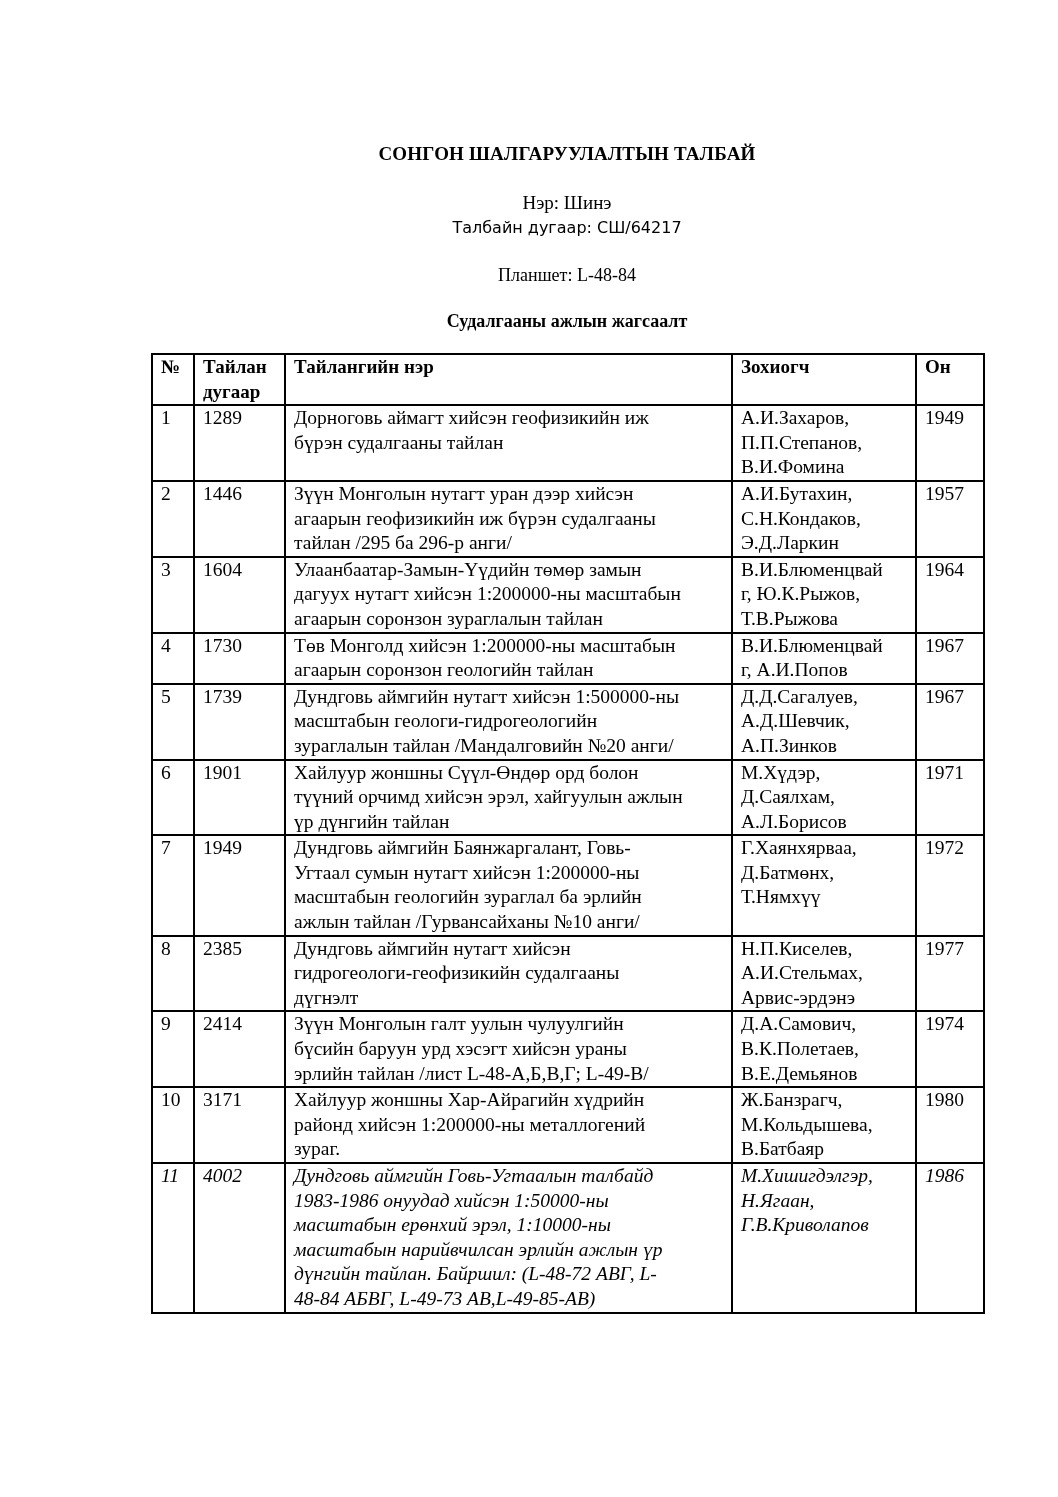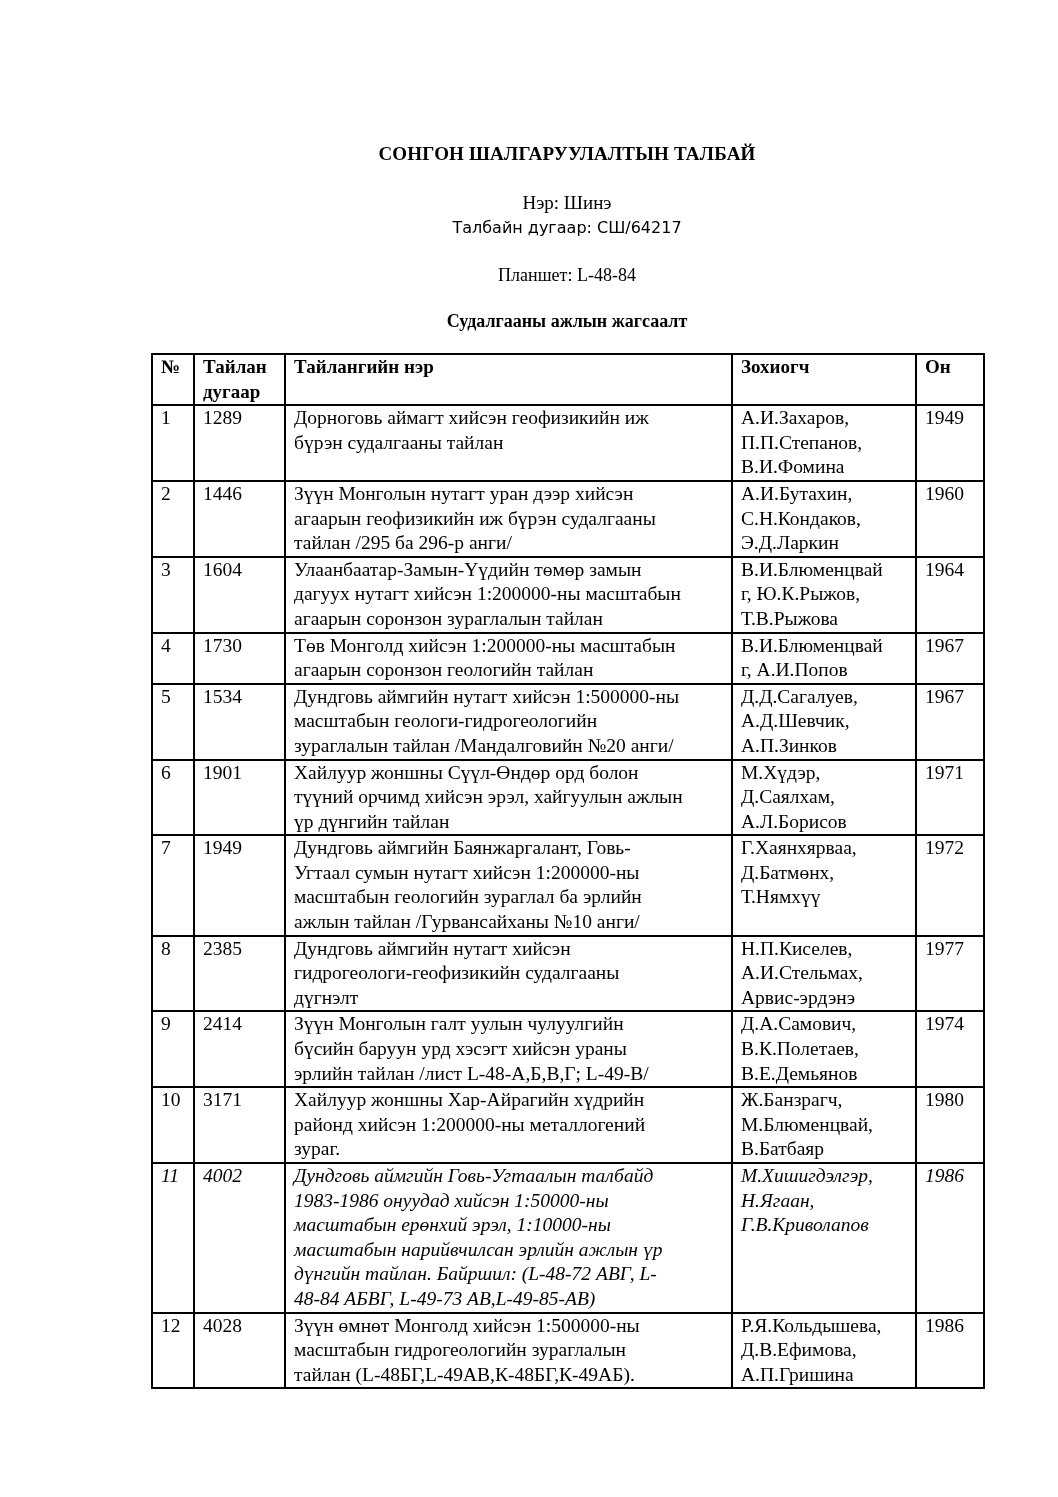--- a/index.html
+++ b/index.html
@@ -61,21 +61,21 @@
       </tr>
       <tr style="height: 75px;">
         <td class="cell-text">2</td>
         <td class="cell-text">1446</td>
         <td class="cell-text">Зүүн Монголын нутагт уран дээр хийсэн
 агаарын геофизикийн иж бүрэн судалгааны
 тайлан /295 ба 296-р анги/</td>
         <td class="cell-text">А.И.Бутахин,
 С.Н.Кондаков,
 Э.Д.Ларкин</td>
-        <td class="cell-text">1960</td>
+        <td class="cell-text">1957</td>
       </tr>
       <tr style="height: 75px;">
         <td class="cell-text">3</td>
         <td class="cell-text">1604</td>
         <td class="cell-text">Улаанбаатар-Замын-Үүдийн төмөр замын
 дагуух нутагт хийсэн 1:200000-ны масштабын
 агаарын соронзон зураглалын тайлан</td>
         <td class="cell-text">В.И.Блюменцвай
 г, Ю.К.Рыжов,
 Т.В.Рыжова</td>
@@ -85,21 +85,21 @@
         <td class="cell-text">4</td>
         <td class="cell-text">1730</td>
         <td class="cell-text">Төв Монголд хийсэн 1:200000-ны масштабын
 агаарын соронзон геологийн тайлан</td>
         <td class="cell-text">В.И.Блюменцвай
 г, А.И.Попов</td>
         <td class="cell-text">1967</td>
       </tr>
       <tr style="height: 75px;">
         <td class="cell-text">5</td>
-        <td class="cell-text">1534</td>
+        <td class="cell-text">1739</td>
         <td class="cell-text">Дундговь аймгийн нутагт хийсэн 1:500000-ны
 масштабын геологи-гидрогеологийн
 зураглалын тайлан /Мандалговийн №20 анги/</td>
         <td class="cell-text">Д.Д.Сагалуев,
 А.Д.Шевчик,
 А.П.Зинков</td>
         <td class="cell-text">1967</td>
       </tr>
       <tr style="height: 75px;">
         <td class="cell-text">6</td>
@@ -146,43 +146,32 @@
 В.Е.Демьянов</td>
         <td class="cell-text">1974</td>
       </tr>
       <tr style="height: 75px; margin-left: 42px;">
         <td class="cell-text">10</td>
         <td class="cell-text">3171</td>
         <td class="cell-text">Хайлуур жоншны Хар-Айрагийн хүдрийн
 районд хийсэн 1:200000-ны металлогений
 зураг.</td>
         <td class="cell-text">Ж.Банзрагч,
-М.Блюменцвай,
+М.Кольдышева,
 В.Батбаяр</td>
         <td class="cell-text">1980</td>
       </tr>
       <tr style="height: 147px; font-style: italic;">
         <td class="cell-text">11</td>
         <td class="cell-text">4002</td>
         <td class="cell-text">Дундговь аймгийн Говь-Угтаалын талбайд
 1983-1986 онуудад хийсэн 1:50000-ны
 масштабын ерөнхий эрэл, 1:10000-ны
 масштабын  нарийвчилсан эрлийн ажлын үр
 дүнгийн тайлан. Байршил: (L-48-72 АВГ, L-
 48-84 АБВГ, L-49-73 АВ,L-49-85-АВ)</td>
         <td class="cell-text">М.Хишигдэлгэр,
 Н.Ягаан,
 Г.В.Криволапов</td>
         <td class="cell-text">1986</td>
       </tr>
-      <tr style="height: 75px;">
-        <td class="cell-text">12</td>
-        <td class="cell-text">4028</td>
-        <td class="cell-text">Зүүн өмнөт Монголд хийсэн 1:500000-ны
-масштабын гидрогеологийн зураглалын
-тайлан (L-48БГ,L-49АВ,К-48БГ,К-49АБ).</td>
-        <td class="cell-text">Р.Я.Кольдышева,
-Д.В.Ефимова,
-А.П.Гришина</td>
-        <td class="cell-text">1986</td>
-      </tr>
     </tbody>
 </table>
 
 </body></html>

